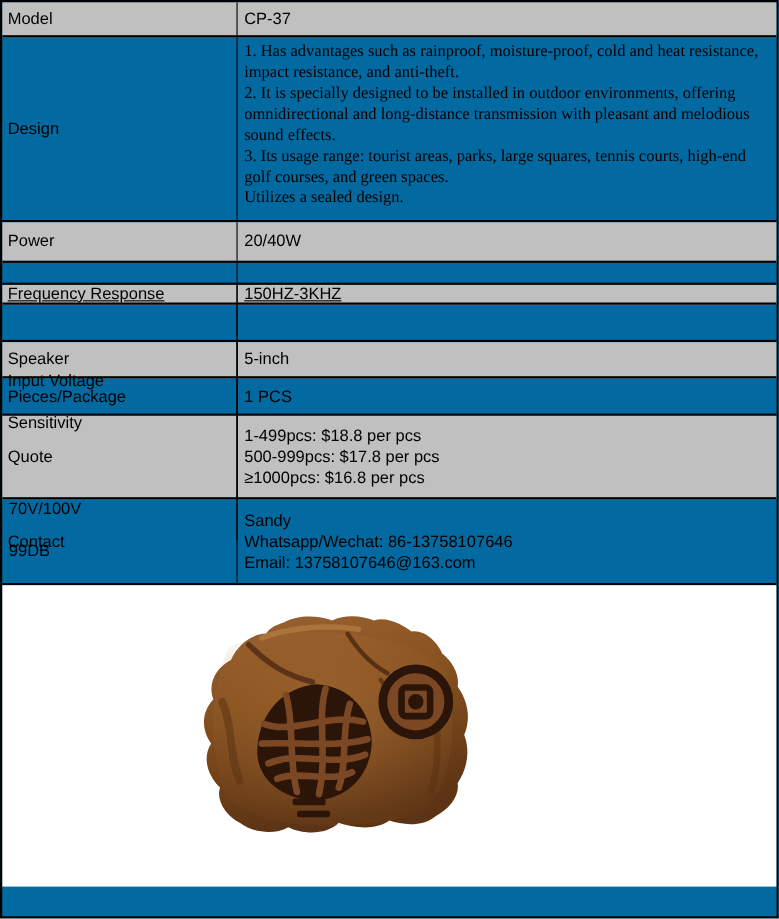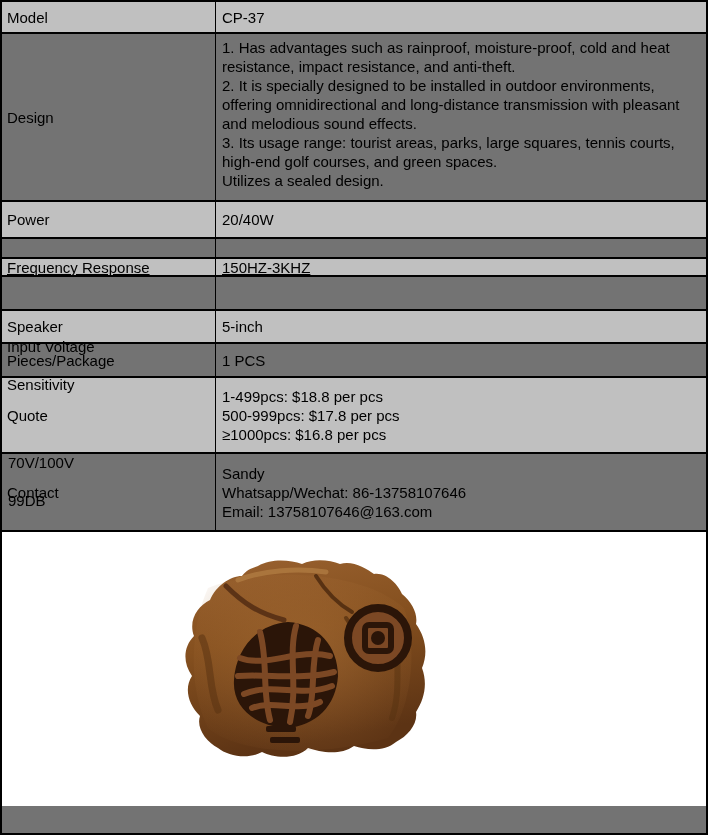--- a/index.html
+++ b/index.html
@@ -6,21 +6,21 @@
   html, body { background: #ffffff; }
   body {
     font-family: "Liberation Sans", "DejaVu Sans", sans-serif;
     font-size: 15px;
     color: #000000;
   }
   .sheet {
     width: 708px;
     height: 835px;
     border: 2px solid #000000;
-    background: #737373;
+    background: #0369a1;
     overflow: hidden;
   }
   .trow {
     display: flex;
     border-bottom: 2px solid #000000;
   }
   .trow.shaded { background: #c0c0c0; }
   .cell-label {
     width: 214px;
     flex: 0 0 214px;
@@ -34,20 +34,21 @@
     display: flex;
     align-items: center;
     padding-left: 6px;
     padding-right: 8px;
     line-height: 19px;
     white-space: pre-line;
   }
   .top-align .cell-value {
     align-items: flex-start;
     padding-top: 4px;
+    font-family: Liberation Serif, serif;
   }
   
   .r0 { height: 32px; }
   .r1 { height: 168px; }
   .r2 { height: 37px; }
   .r3 { height: 20px; flex-direction: column; }
   .r4 { height: 18px; text-decoration: underline; }
   .r5 { height: 34px; flex-direction: column; }
   .r6 { height: 33px; }
   .r7 { height: 34px; }

